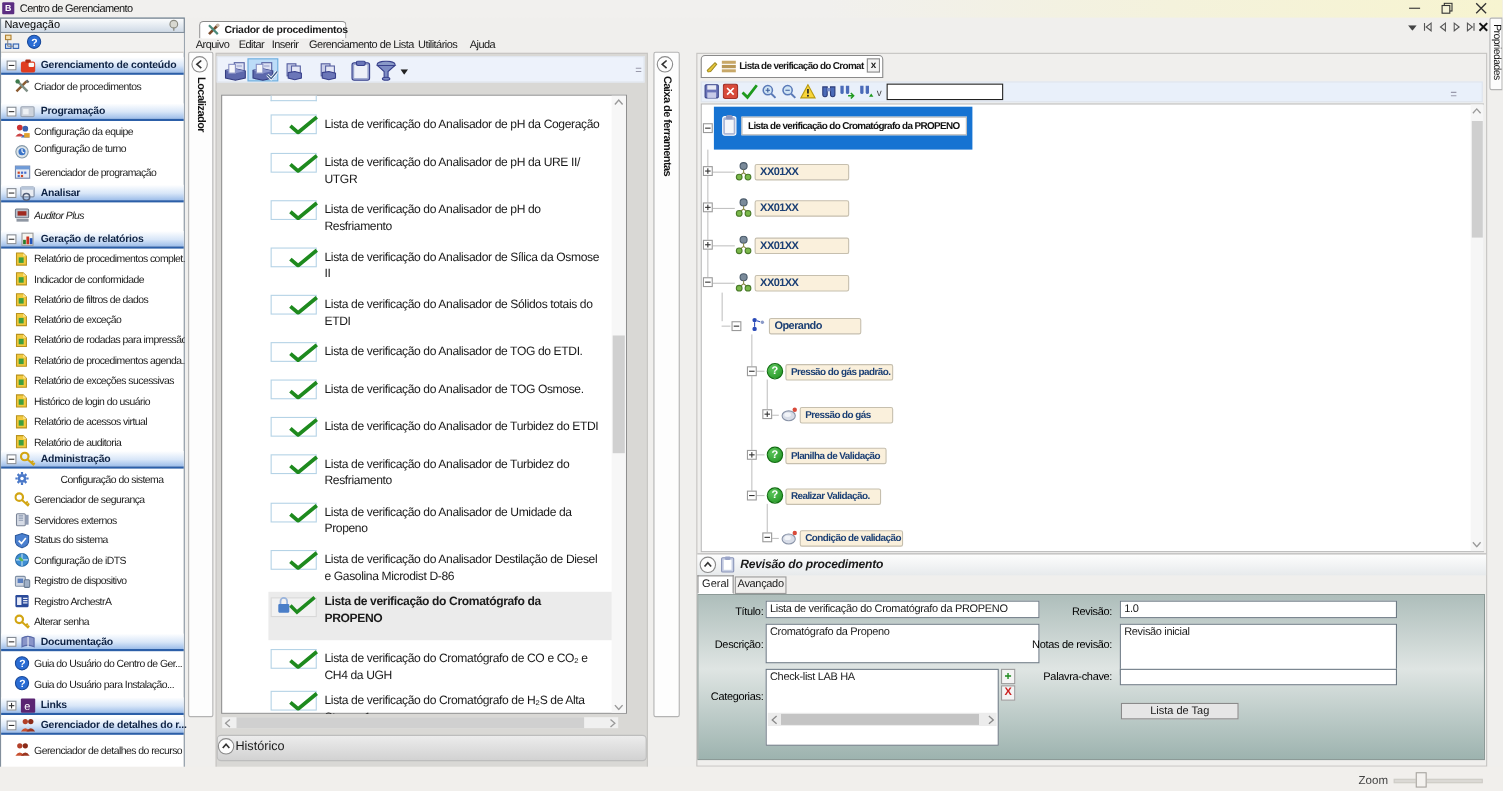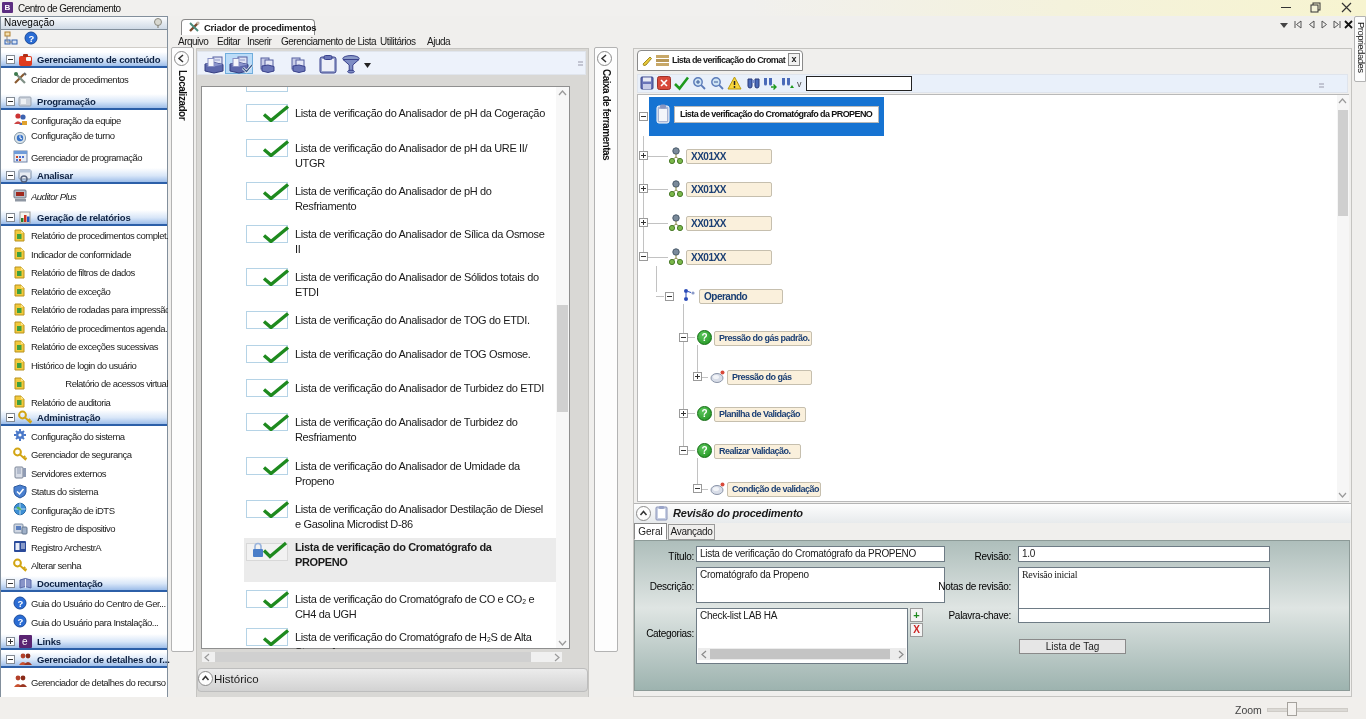--- a/index.html
+++ b/index.html
@@ -245,37 +245,37 @@
     <path d="M8 2 l3 3 h-3 z" fill="#fae28a"></path>
   </svg>
 <div class="abs navitem" style="top:356px;">
     <div class="t">Histórico de login do usuário</div>
   </div>
 <svg class="abs" style="left:13px;top:357px;" width="15" height="15" viewBox="0 0 15 15">
     <path d="M2 2 h6 l3 3 v8 h-9 z" fill="#f2c93c" stroke="#b8921f"></path>
     <rect x="4" y="6" width="4.5" height="5" fill="#3f9f3f"></rect>
     <path d="M8 2 l3 3 h-3 z" fill="#fae28a"></path>
   </svg>
-<div class="abs navitem" style="top:374.5px;text-align:right;">
+<div class="abs navitem" style="top:374.5px;">
     <div class="t">Relatório de acessos virtual</div>
   </div>
 <svg class="abs" style="left:13px;top:375.5px;" width="15" height="15" viewBox="0 0 15 15">
     <path d="M2 2 h6 l3 3 v8 h-9 z" fill="#f2c93c" stroke="#b8921f"></path>
     <rect x="4" y="6" width="4.5" height="5" fill="#3f9f3f"></rect>
     <path d="M8 2 l3 3 h-3 z" fill="#fae28a"></path>
   </svg>
 <div class="abs navitem" style="top:393px;">
     <div class="t">Relatório de auditoria</div>
   </div>
 <svg class="abs" style="left:13px;top:394px;" width="15" height="15" viewBox="0 0 15 15">
     <path d="M2 2 h6 l3 3 v8 h-9 z" fill="#f2c93c" stroke="#b8921f"></path>
     <rect x="4" y="6" width="4.5" height="5" fill="#3f9f3f"></rect>
     <path d="M8 2 l3 3 h-3 z" fill="#fae28a"></path>
   </svg>
-<div class="abs navitem" style="top:427px;">
+<div class="abs navitem" style="top:427px;margin-left:24px;">
     <div class="t">Configuração do sistema</div>
   </div>
 <svg class="abs" style="left:13px;top:428px;" width="15" height="15" viewBox="0 0 15 15">
     <circle cx="7" cy="7" r="4" fill="#4a78c8"></circle>
     <circle cx="7" cy="7" r="1.6" fill="#fff"></circle>
     <g stroke="#4a78c8" stroke-width="2">
       <path d="M7 1 v2 M7 11 v2 M1 7 h2 M11 7 h2 M3 3 l1.4 1.4 M9.6 9.6 L11 11 M11 3 L9.6 4.4 M4.4 9.6 L3 11"></path>
     </g>
   </svg>
 <div class="abs navitem" style="top:445.5px;">
@@ -719,23 +719,23 @@
 <div class="abs" style="left:634px;top:523px;width:33px;height:17px;background:#fff;border:1px solid #8a8a8a;border-bottom:1px solid #fff;box-sizing:border-box;z-index:3;text-align:center;line-height:15px;font-size:10px;">Geral</div>
 <div class="abs" style="left:668px;top:524px;width:47px;height:16px;background:#f0efed;border:1px solid #9a9a9a;box-sizing:border-box;text-align:center;line-height:14px;font-size:10px;letter-spacing:-0.3px;">Avançado</div>
 <div class="abs" id="revform"></div>
 <div class="flabel" style="left:574px;top:551px;width:120px;">Título:</div>
 <div class="finput" style="left:696px;top:546px;width:249px;height:16px;">Lista de verificação do Cromatógrafo da PROPENO</div>
 <div class="flabel" style="left:891px;top:551px;width:120px;">Revisão:</div>
 <div class="finput" style="left:1018px;top:546px;width:252px;height:16px;">1.0</div>
 <div class="flabel" style="left:574px;top:581px;width:120px;">Descrição:</div>
 <div class="finput" style="left:696px;top:567px;width:249px;height:36px;">Cromatógrafo da Propeno</div>
 <div class="flabel" style="left:891px;top:581px;width:120px;">Notas de revisão:</div>
-<div class="finput" style="left:1018px;top:567px;width:252px;height:47px;font-family:Liberation Serif, serif;">Revisão inicial</div>
+<div class="finput" style="left:1018px;top:567px;width:252px;height:47px;">Revisão inicial</div>
 <div class="flabel" style="left:574px;top:628px;width:120px;">Categorias:</div>
-<div class="finput" style="left:696px;top:608px;width:212px;height:56px;">Check-list LAB HA</div>
+<div class="finput" style="left:696px;top:608px;width:212px;height:70px;">Check-list LAB HA</div>
 <div class="flabel" style="left:891px;top:610px;width:120px;">Palavra-chave:</div>
 <div class="finput" style="left:1018px;top:608px;width:252px;height:15px;"></div>
 <div class="abs" style="left:698px;top:648px;width:208px;height:12px;background:#ececec;"></div>
 <div class="abs" style="left:710px;top:649px;width:180px;height:10px;background:#c4c4c4;"></div>
 <svg class="abs" style="left:701px;top:650px;" width="6" height="9" viewBox="0 0 6 9">
     <path d="M5 1 L1 4.5 L5 8" stroke="#8a8a8a" stroke-width="1.2" fill="none"></path>
   </svg>
 <svg class="abs" style="left:898px;top:650px;" width="6" height="9" viewBox="0 0 6 9">
     <path d="M1 1 L5 4.5 L1 8" stroke="#8a8a8a" stroke-width="1.2" fill="none"></path>
   </svg>

